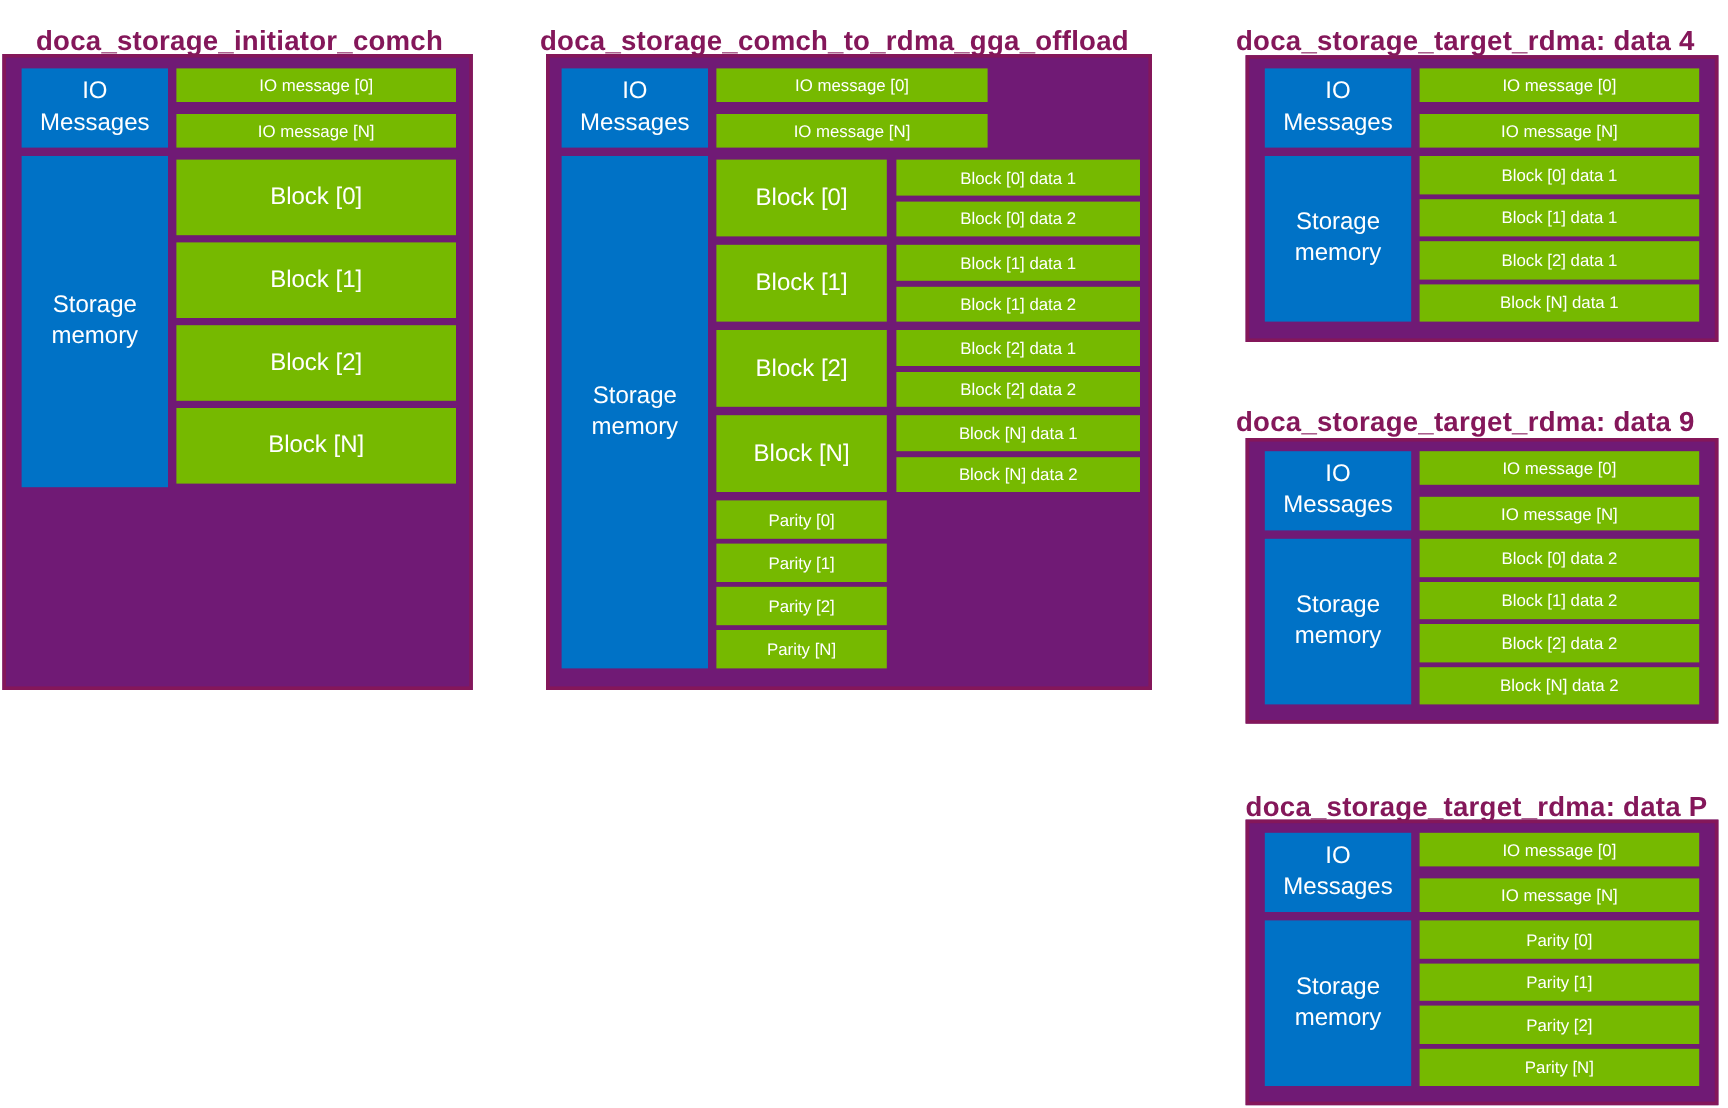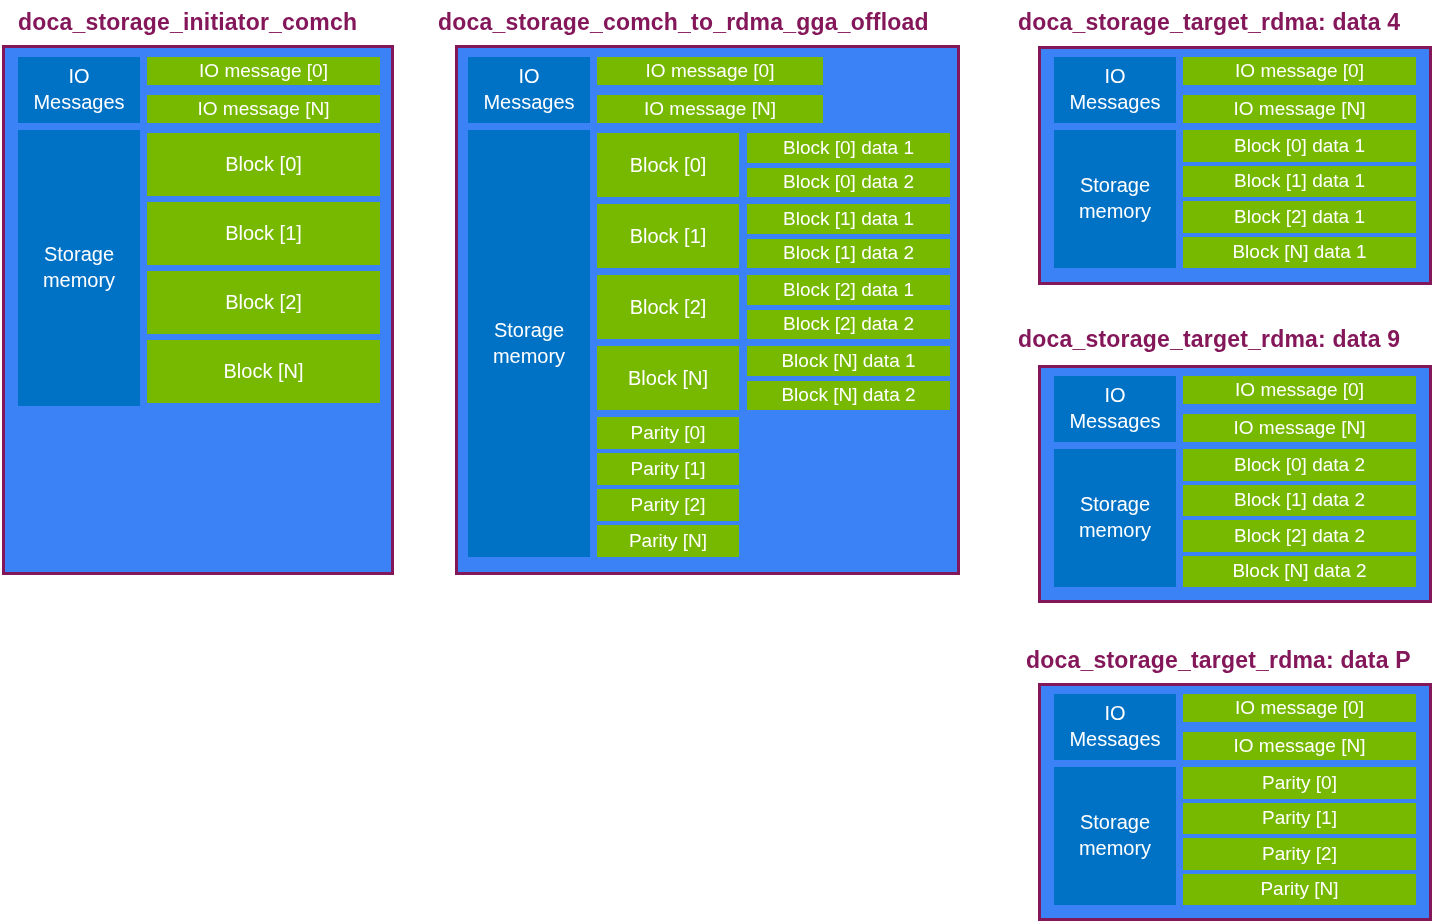--- a/index.html
+++ b/index.html
@@ -1,38 +1,38 @@
 <!DOCTYPE html>
 <html style="--green: #76B900; --blue: #0072C6; --magenta: #84175A; --box_text: #FFFFFF; --background: #FFFFFF;"><head>
 <meta charset="utf-8">
 <style>
   html,body{margin:0;padding:0;}
   body{
     width:1440px;height:923px;background:#ffffff;position:relative;overflow:hidden;
     font-family:"Liberation Sans", sans-serif;
   }
   .ptitle{
-    position:absolute;margin:4px;font-size:23px;font-weight:bold;
+    position:absolute;margin:16px;font-size:23px;font-weight:bold;
     color:var(--magenta,#84175A);white-space:nowrap;letter-spacing:.2px;
   }
   .pbox{
     position:absolute;border:3px solid var(--magenta,#84175A);
-    background:#3b82f6;box-sizing:border-box;
+    background:#701a75;box-sizing:border-box;
   }
   .pad-a{padding:9px 11px 0 13px;}   
   .pad-b{padding:9px 7px 0 10px;}    
   .pad-c{padding:8px 13px 0 13px;}   
 
   .bluebox{
     background:var(--blue,#0072C6);color:#fff;display:flex;align-items:center;
     justify-content:center;text-align:center;font-size:20px;flex:none;width:122px;
   }
   .greenbox{
     background:var(--green,#76B900);color:#fff;display:flex;align-items:center;
-    justify-content:center;text-align:center;font-size:19px;box-sizing:border-box;
+    justify-content:center;text-align:center;font-size:14px;box-sizing:border-box;
   }
   .wrap{display:block;width:100px;margin:0 auto;line-height:1.28;}
 
   .io-row{display:flex;gap:7px;height:66px;}
   .msgs{flex:1;display:flex;flex-direction:column;gap:10px;}
   .msgs .greenbox{flex:1;}
 
   .st-row{display:flex;gap:7px;margin-top:7px;}
   .st-a{height:276px;}
   .st-b{height:427px;}

